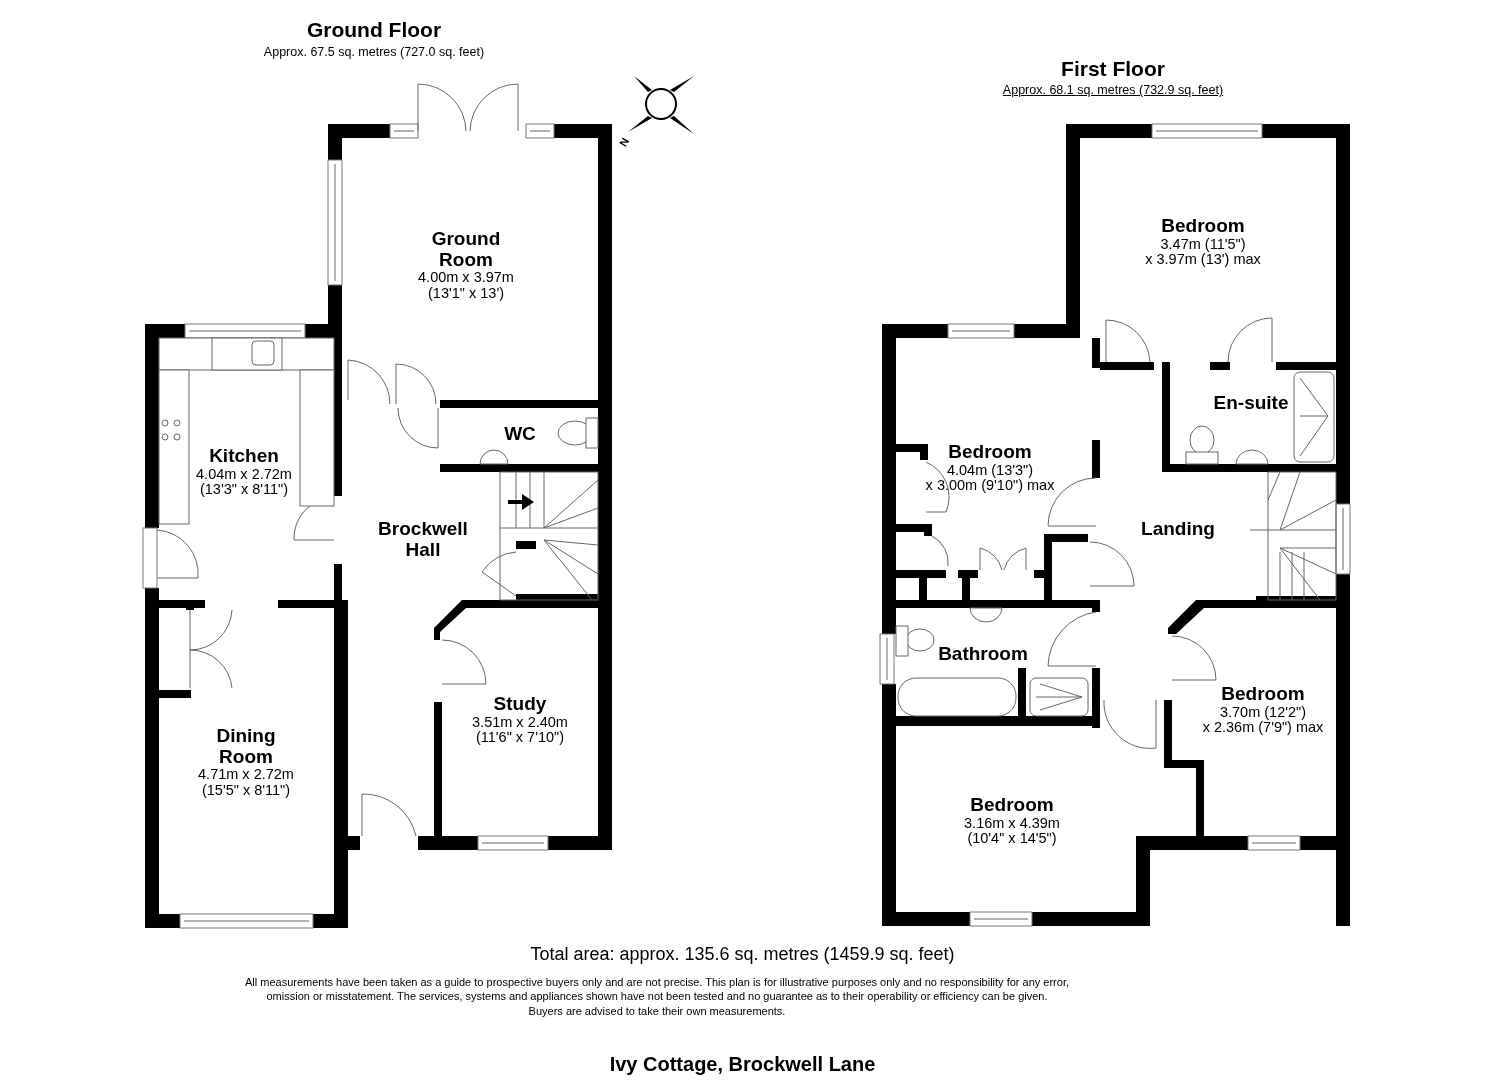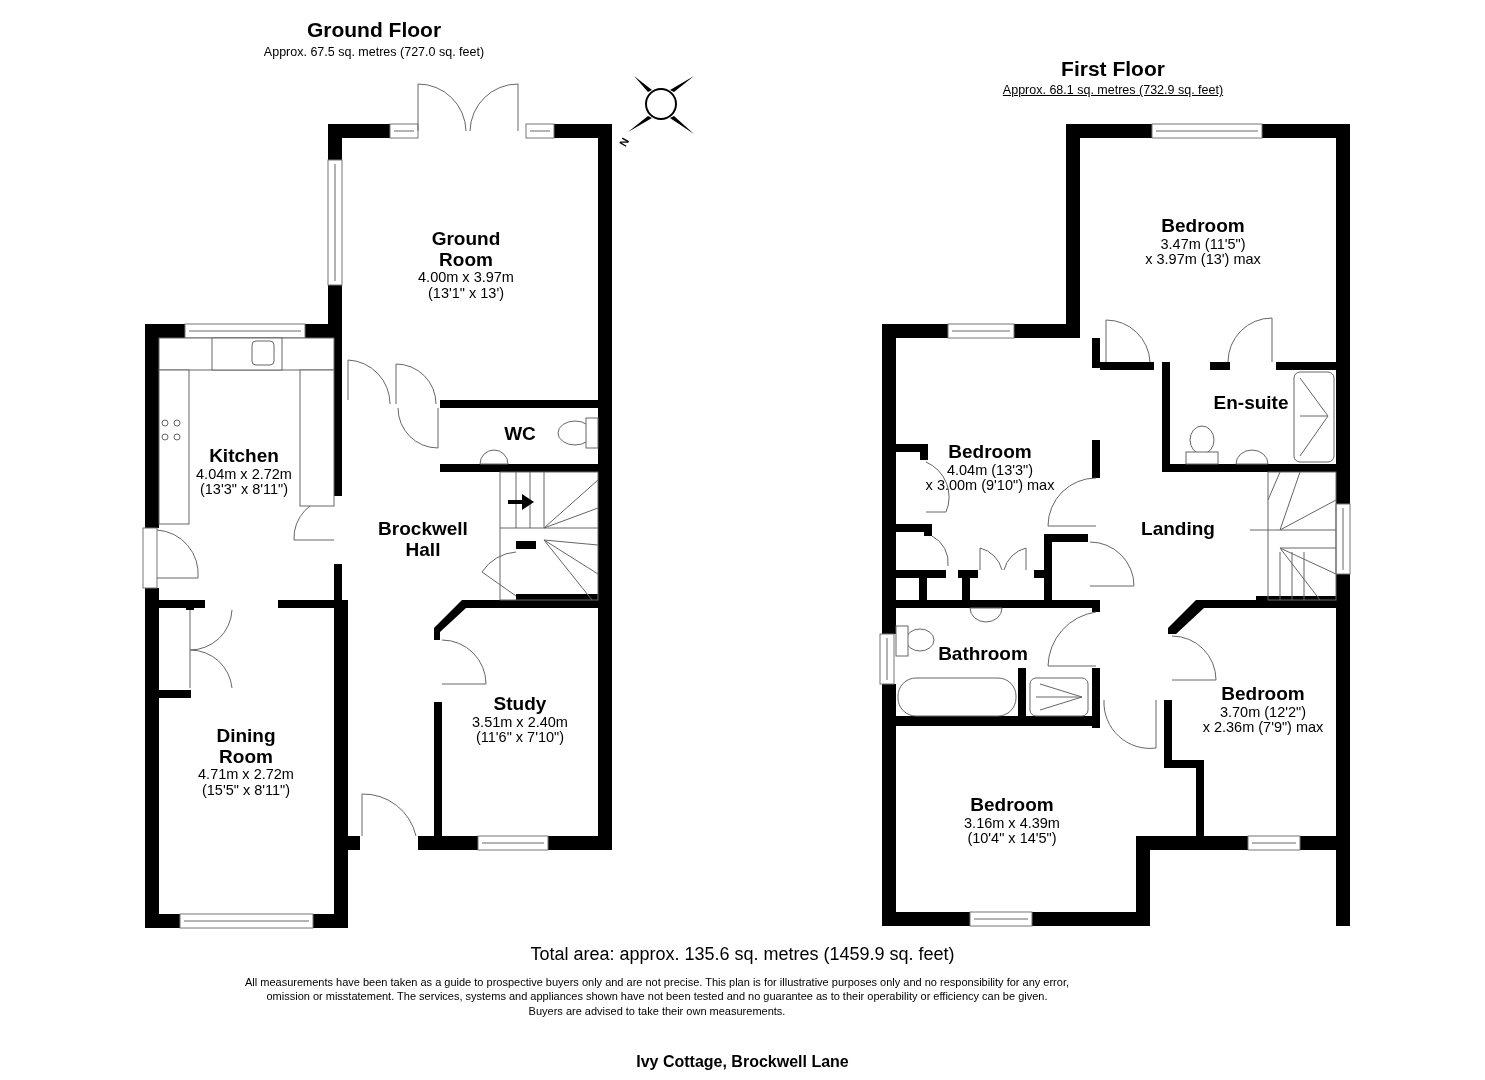--- a/index.html
+++ b/index.html
@@ -10,21 +10,21 @@
   .wall { fill: #000; }
   .thin { fill: none; stroke: #666; stroke-width: 1; }
   .fix { fill: #fff; stroke: #666; stroke-width: 1; }
   .win { fill: #fff; stroke: #777; stroke-width: 1; }
   .room { position: absolute; text-align: center; white-space: nowrap; transform: translateX(-50%); line-height: 1.08; }
   .room .name { font-weight: bold; font-size: 19px; display: block; }
   .room .dim { font-size: 14.5px; display: block; }
   .footer-total { position: absolute; left: 0; width: 1485px; top: 944px; text-align: center; font-size: 18px; }
   .footer-disc { position: absolute; left: 0; width: 1314px; top: 975px; text-align: center; font-size: 11px; line-height: 14.3px; }
   .footer-disc span { display: block; }
-  .footer-addr { position: absolute; left: 0; width: 1485px; top: 1053px; text-align: center; font-size: 16px; font-weight: bold; }
+  .footer-addr { position: absolute; left: 0; width: 1485px; top: 1053px; text-align: center; font-size: 20px; font-weight: bold; }
 </style>
 </head>
 <body>
 
 <div class="floor-title" style="left:274px; top:18px; width:200px;">Ground Floor</div>
 <div class="floor-sub" style="left:224px; top:45px; width:300px;">Approx. 67.5 sq. metres (727.0 sq. feet)</div>
 <div class="floor-title" style="left:1013px; top:57px; width:200px;">First Floor</div>
 <div class="floor-sub" style="left:963px; top:83px; width:300px;text-decoration:underline;">Approx. 68.1 sq. metres (732.9 sq. feet)</div>
 
 <svg id="plan" width="1485" height="1080" viewBox="0 0 1485 1080">

